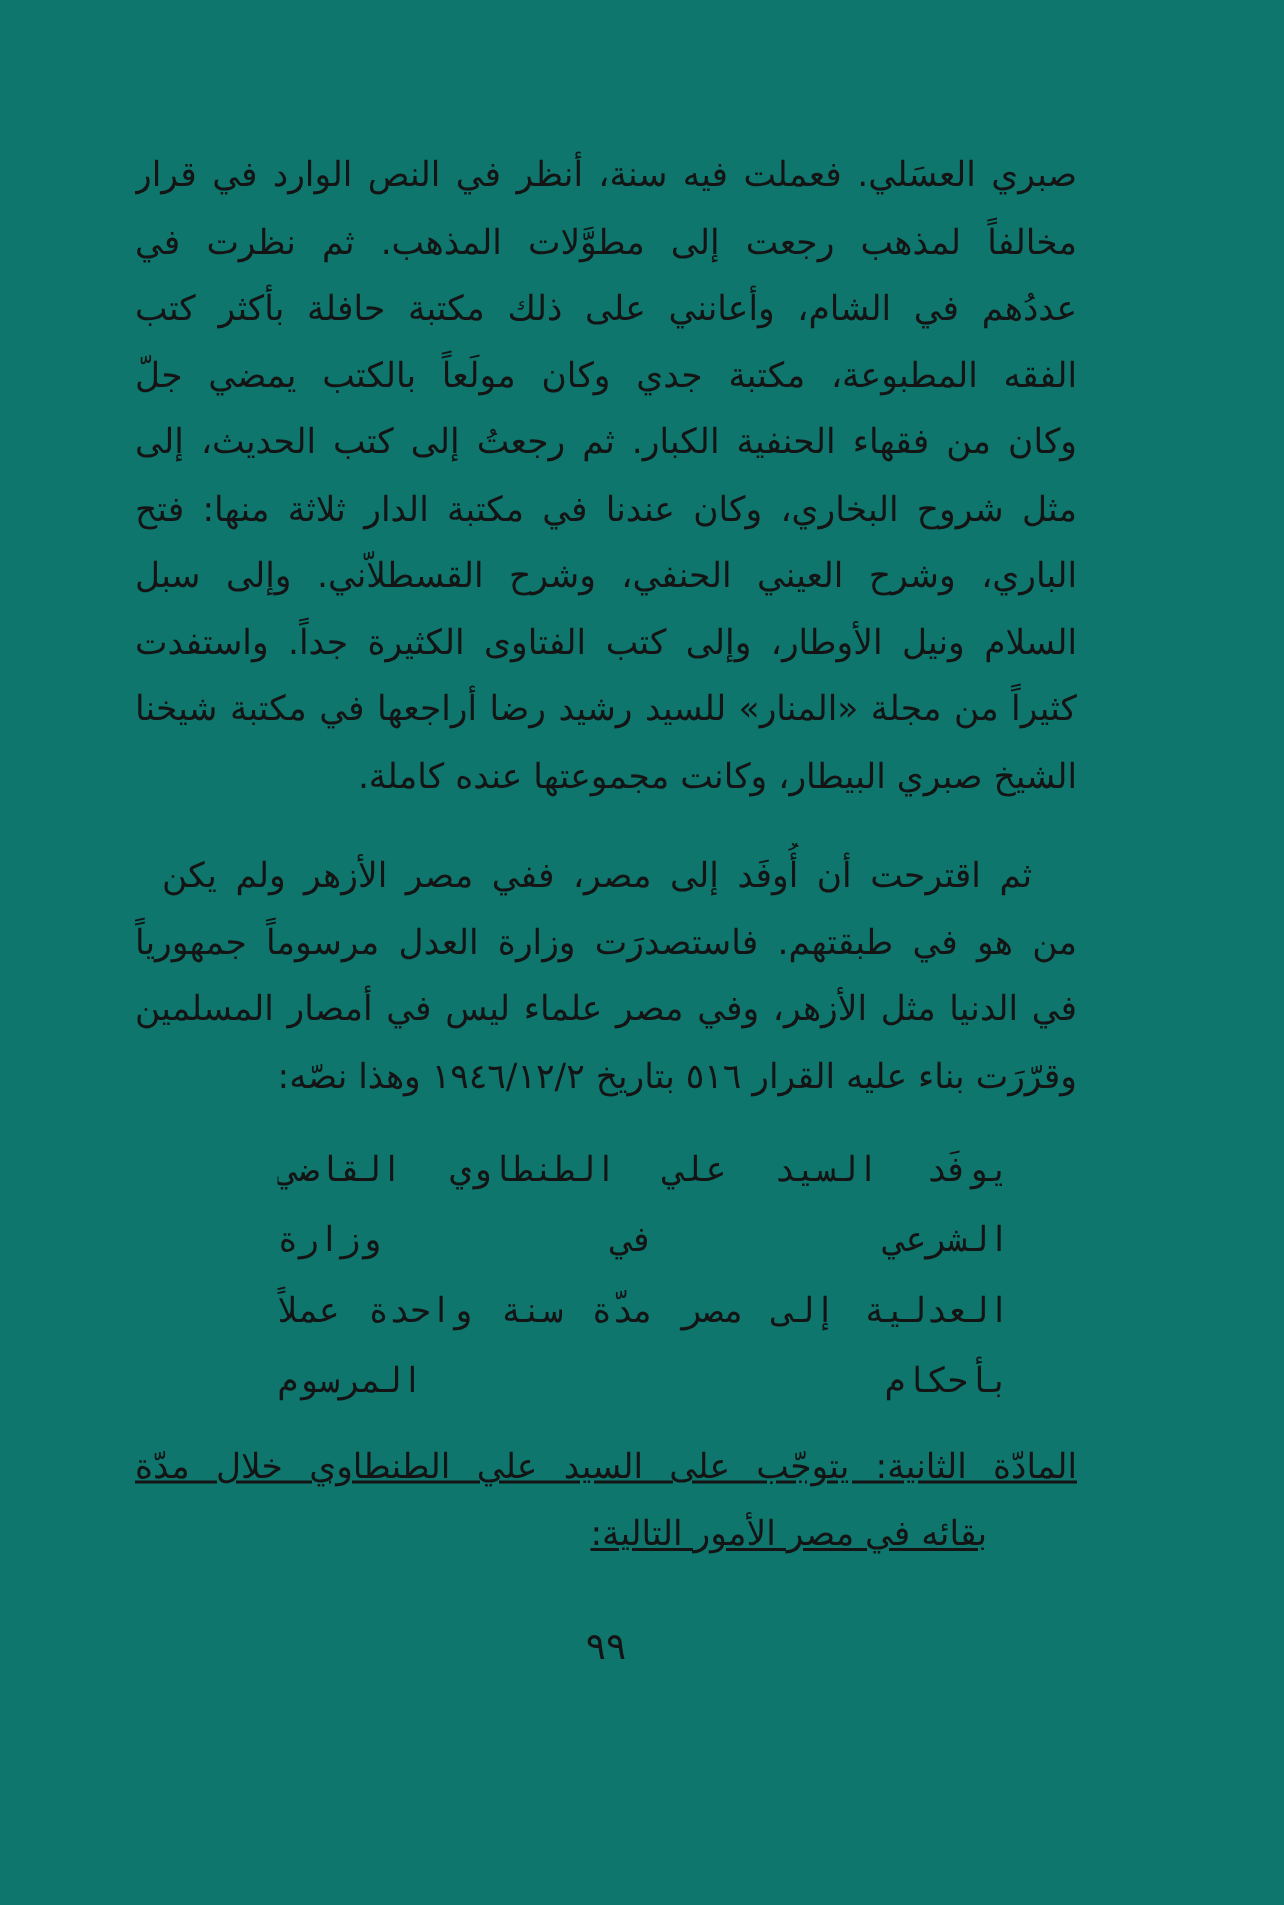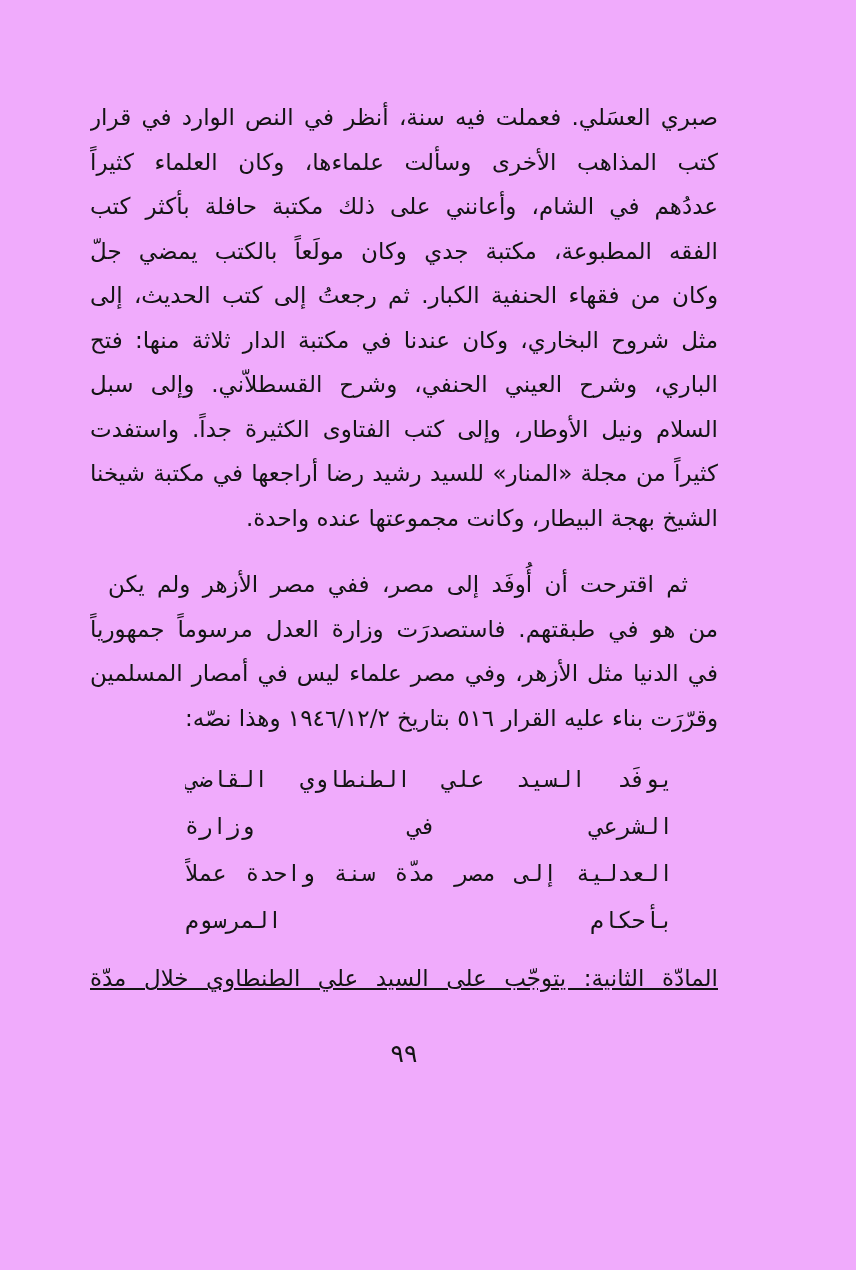--- a/index.html
+++ b/index.html
@@ -5,21 +5,21 @@
   html,body{margin:0;padding:0;}
   body{
     width:856px;height:1270px;
     background:#ffffff;
     overflow:hidden;
     font-family:"DejaVu Sans",sans-serif;
   }
   .page{
     position:relative;
     width:856px;height:1270px;
-    background:#f0abfc;
+    background:#0f766e;
   }
   .text-block{
     direction:rtl;
     box-sizing:border-box;
     margin:0 138px 0 90px;
     width:628px;
     padding-top:95px;
     color:#141414;
     font-size:23px;
   }
@@ -50,45 +50,46 @@
   }
 </style>
 </head>
 <body>
 
 <div class="page">
   <main class="text-block">
 
     <section class="para para-1">
       <div class="line">صبري العسَلي. فعملت فيه سنة، أنظر في النص الوارد في قرار</div>
-      <div class="line">كتب المذاهب الأخرى وسألت علماءها، وكان العلماء كثيراً</div>
+      <div class="line">مخالفاً لمذهب رجعت إلى مطوَّلات المذهب. ثم نظرت في</div>
       <div class="line">عددُهم في الشام، وأعانني على ذلك مكتبة حافلة بأكثر كتب</div>
       <div class="line">الفقه المطبوعة، مكتبة جدي وكان مولَعاً بالكتب يمضي جلّ</div>
       <div class="line">وكان من فقهاء الحنفية الكبار. ثم رجعتُ إلى كتب الحديث، إلى</div>
       <div class="line">مثل شروح البخاري، وكان عندنا في مكتبة الدار ثلاثة منها: فتح</div>
       <div class="line">الباري، وشرح العيني الحنفي، وشرح القسطلاّني. وإلى سبل</div>
       <div class="line">السلام ونيل الأوطار، وإلى كتب الفتاوى الكثيرة جداً. واستفدت</div>
       <div class="line">كثيراً من مجلة «المنار» للسيد رشيد رضا أراجعها في مكتبة شيخنا</div>
-      <div class="line end">الشيخ بهجة البيطار، وكانت مجموعتها عنده واحدة.</div>
+      <div class="line end">الشيخ صبري البيطار، وكانت مجموعتها عنده كاملة.</div>
     </section>
 
     <section class="para para-2">
       <div class="line indent">ثم اقترحت أن أُوفَد إلى مصر، ففي مصر الأزهر ولم يكن</div>
       <div class="line">من هو في طبقتهم. فاستصدرَت وزارة العدل مرسوماً جمهورياً</div>
       <div class="line">في الدنيا مثل الأزهر، وفي مصر علماء ليس في أمصار المسلمين</div>
       <div class="line end">وقرّرَت بناء عليه القرار ٥١٦ بتاريخ ١٩٤٦/١٢/٢ وهذا نصّه:</div>
     </section>
 
     <section class="para quote">
       <div class="line">يوفَد السيد علي الطنطاوي القاضي الشرعي في وزارة</div>
       <div class="line">العدلية إلى مصر مدّة سنة واحدة عملاً بأحكام المرسوم</div>
     </section>
 
     <section class="para para-4">
       <div class="line">المادّة الثانية: يتوجّب على السيد علي الطنطاوي خلال مدّة</div>
+      <div class="line end cont">بقائه في مصر الأمور التالية:</div>
     </section>
 
     <footer class="folio">
       <span>٩٩</span>
     </footer>
 
   </main>
 </div>
 
 </body></html>

